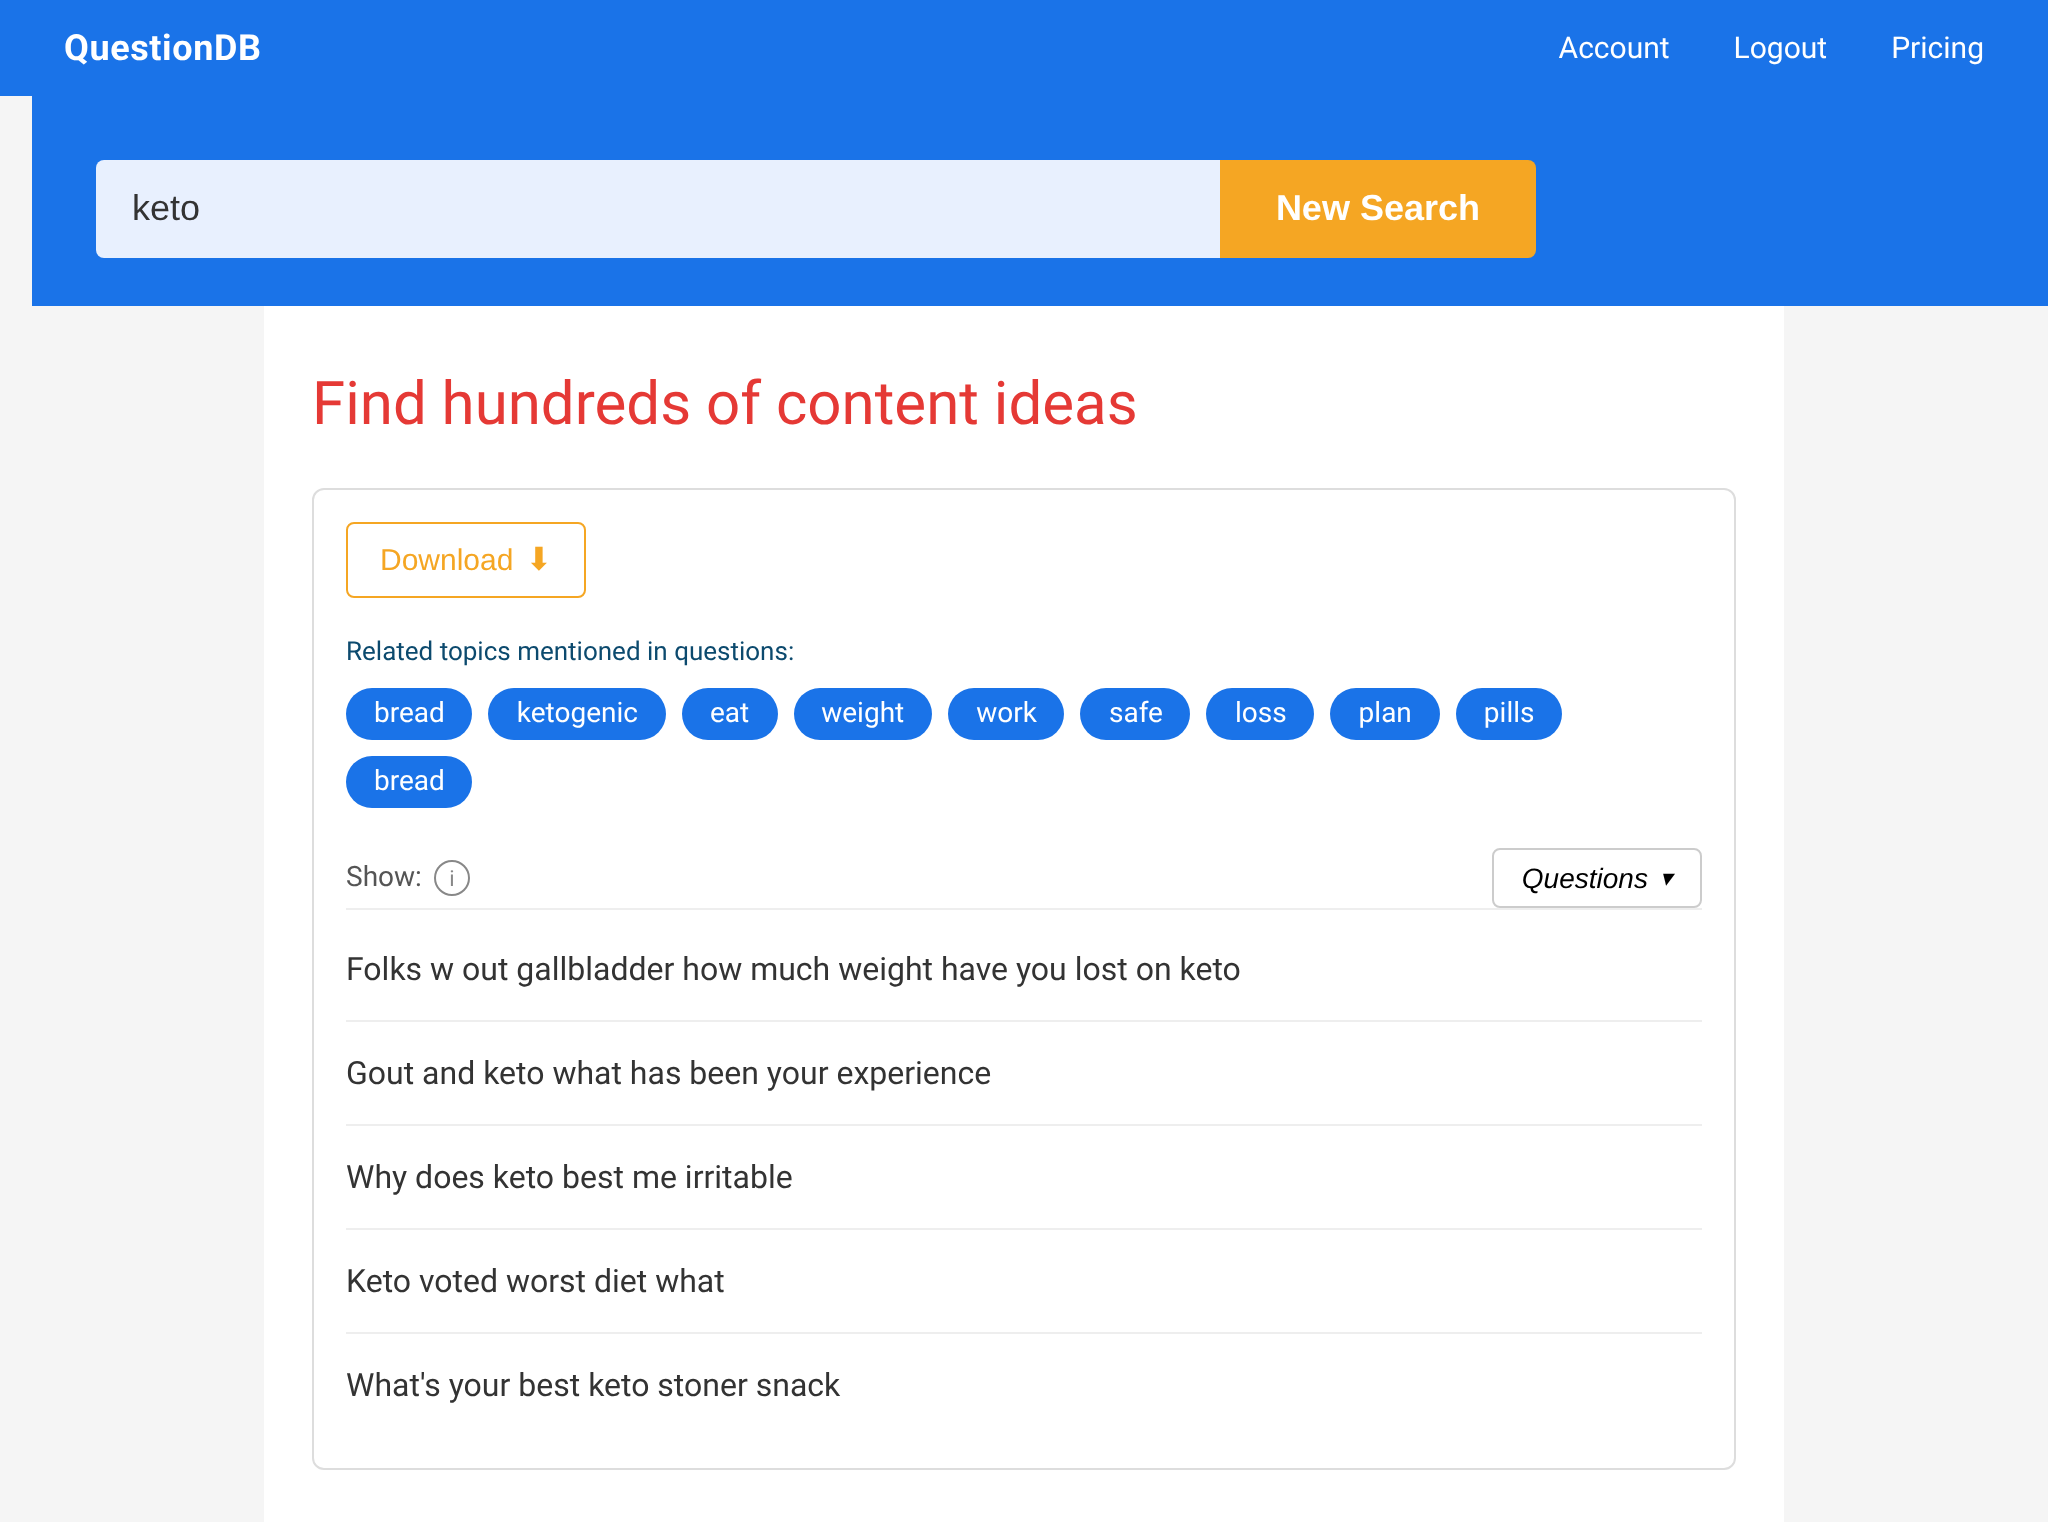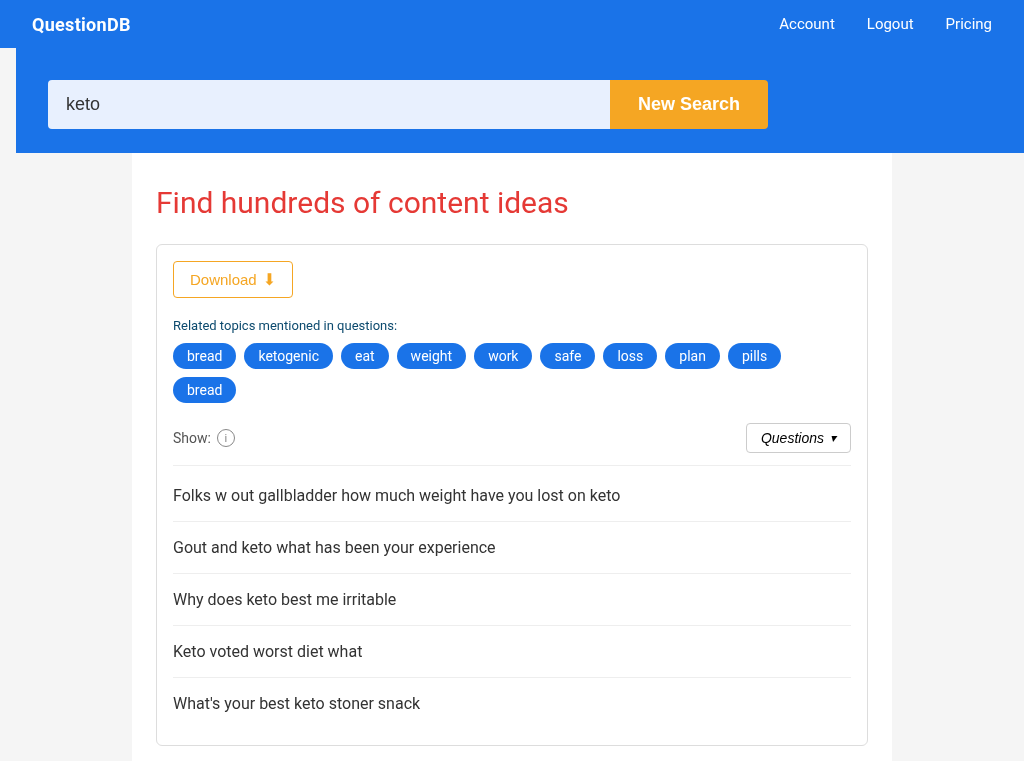--- a/index.html
+++ b/index.html
@@ -136,21 +136,21 @@
       font-size: 14px;
       cursor: pointer;
     }
 
     
     .show-row {
       display: flex;
       justify-content: space-between;
       align-items: center;
       margin-bottom: 4px;
-      padding-bottom: 12px;
+      padding-bottom: 0;
       border-bottom: 1px solid #eee;
     }
     .show-label {
       font-size: 14px;
       color: #555;
       display: flex;
       align-items: center;
       gap: 6px;
     }
     .info-icon {

